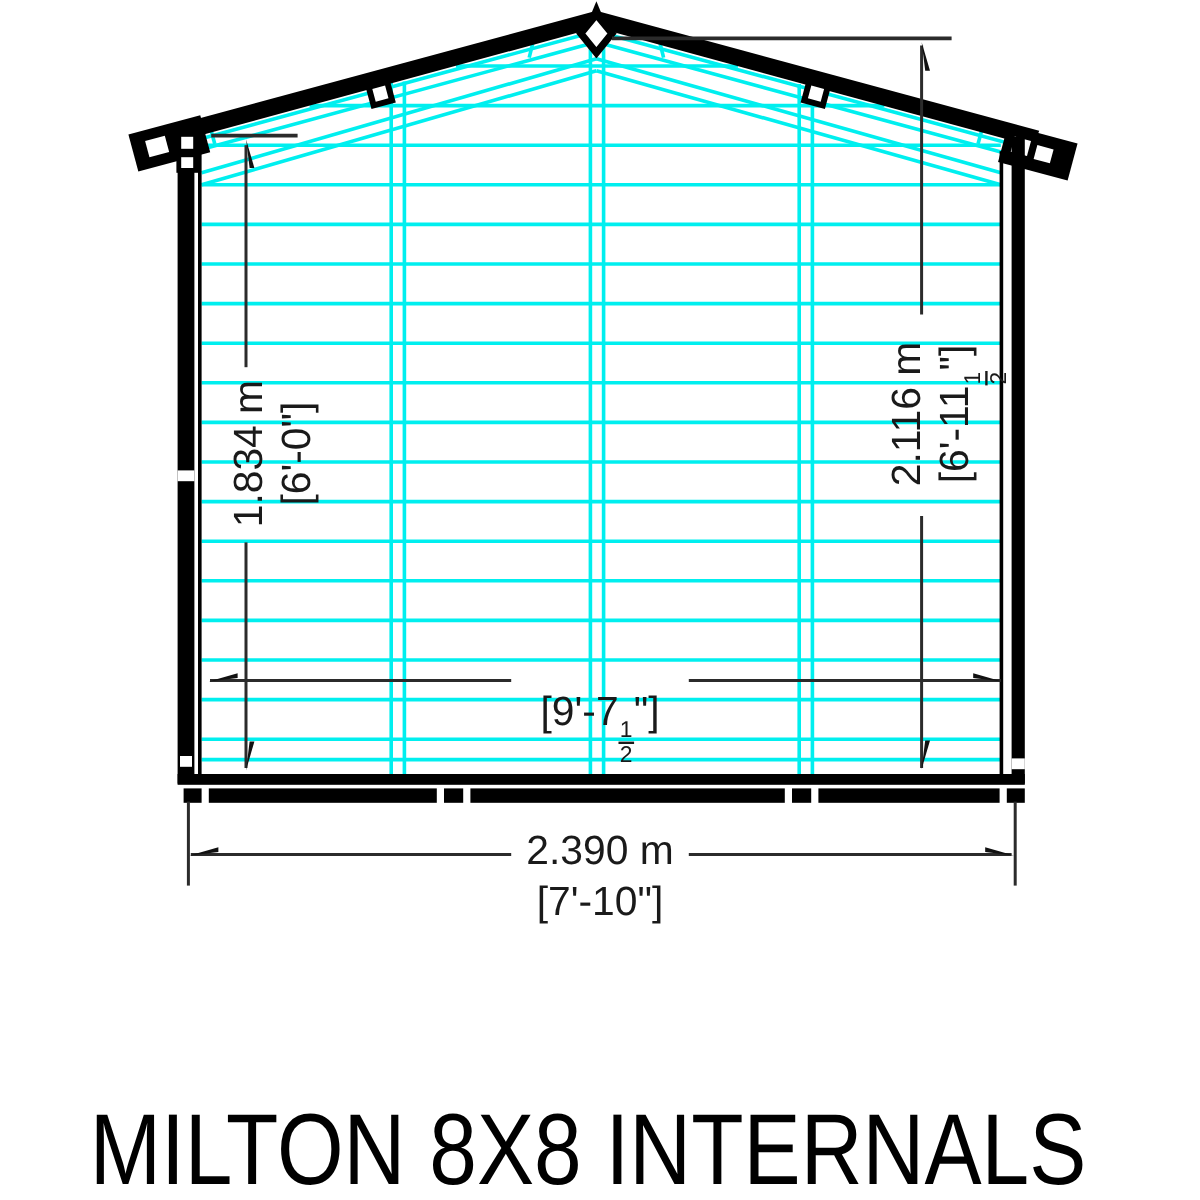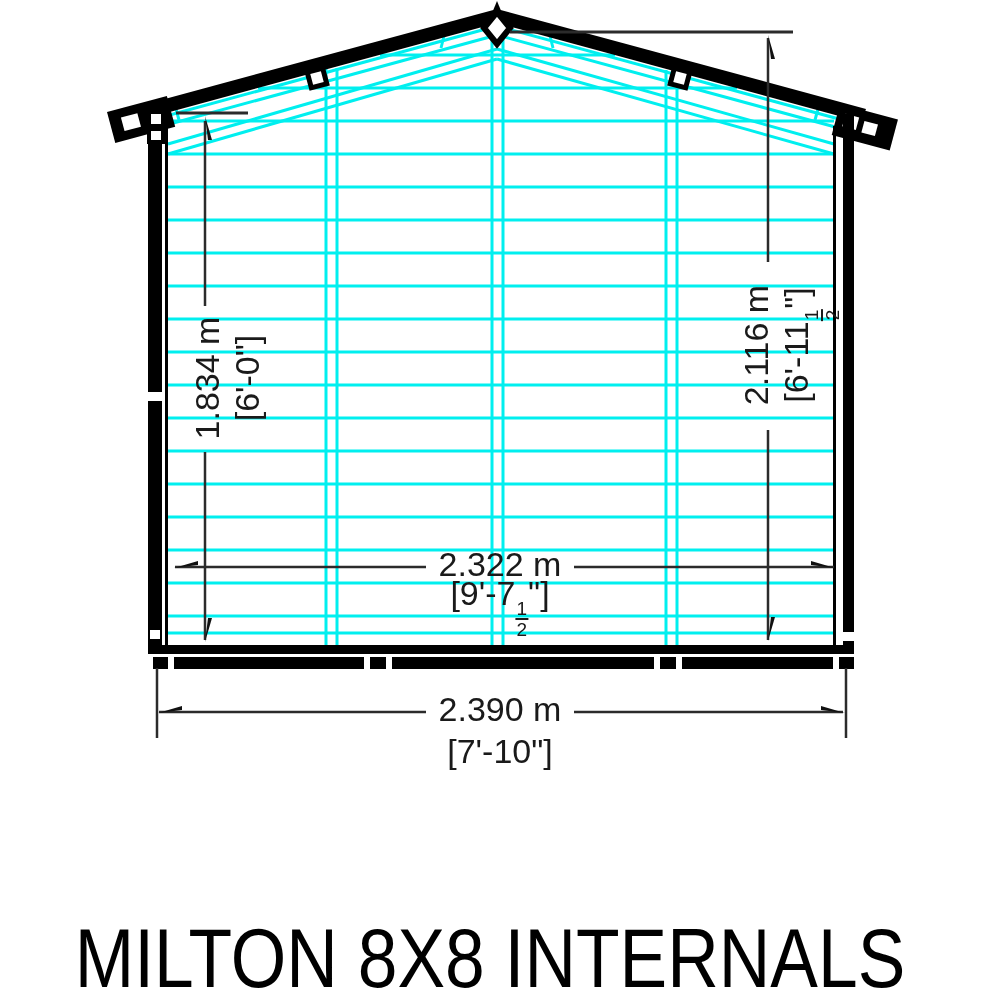--- a/index.html
+++ b/index.html
@@ -189,21 +189,20 @@
   </div>
 
   <div class="dim-text vdim" style="left:789px;top:345px;">
     <span class="row">2.116 m</span>
     <span class="row"><span>[6'-11</span><span class="frac">
           <span class="num">1</span>
           <span class="den">2</span>
         </span><span>"]</span></span>
   </div>
 
-  <div class="dim-text hdim" style="left:500px;top:565px;">2.322 m</div>
   <div class="dim-text hdim" style="left:500px;top:607px;"><span>[9'-7</span><span class="frac">
         <span class="num">1</span>
         <span class="den">2</span>
       </span><span>"]</span></div>
 
   <div class="dim-text hdim" style="left:500px;top:710px;text-align:center;">2.390 m</div>
   <div class="dim-text hdim" style="left:500px;top:752px;">[7'-10"]</div>
 
   <div class="title-text">MILTON 8X8 INTERNALS</div>
 

